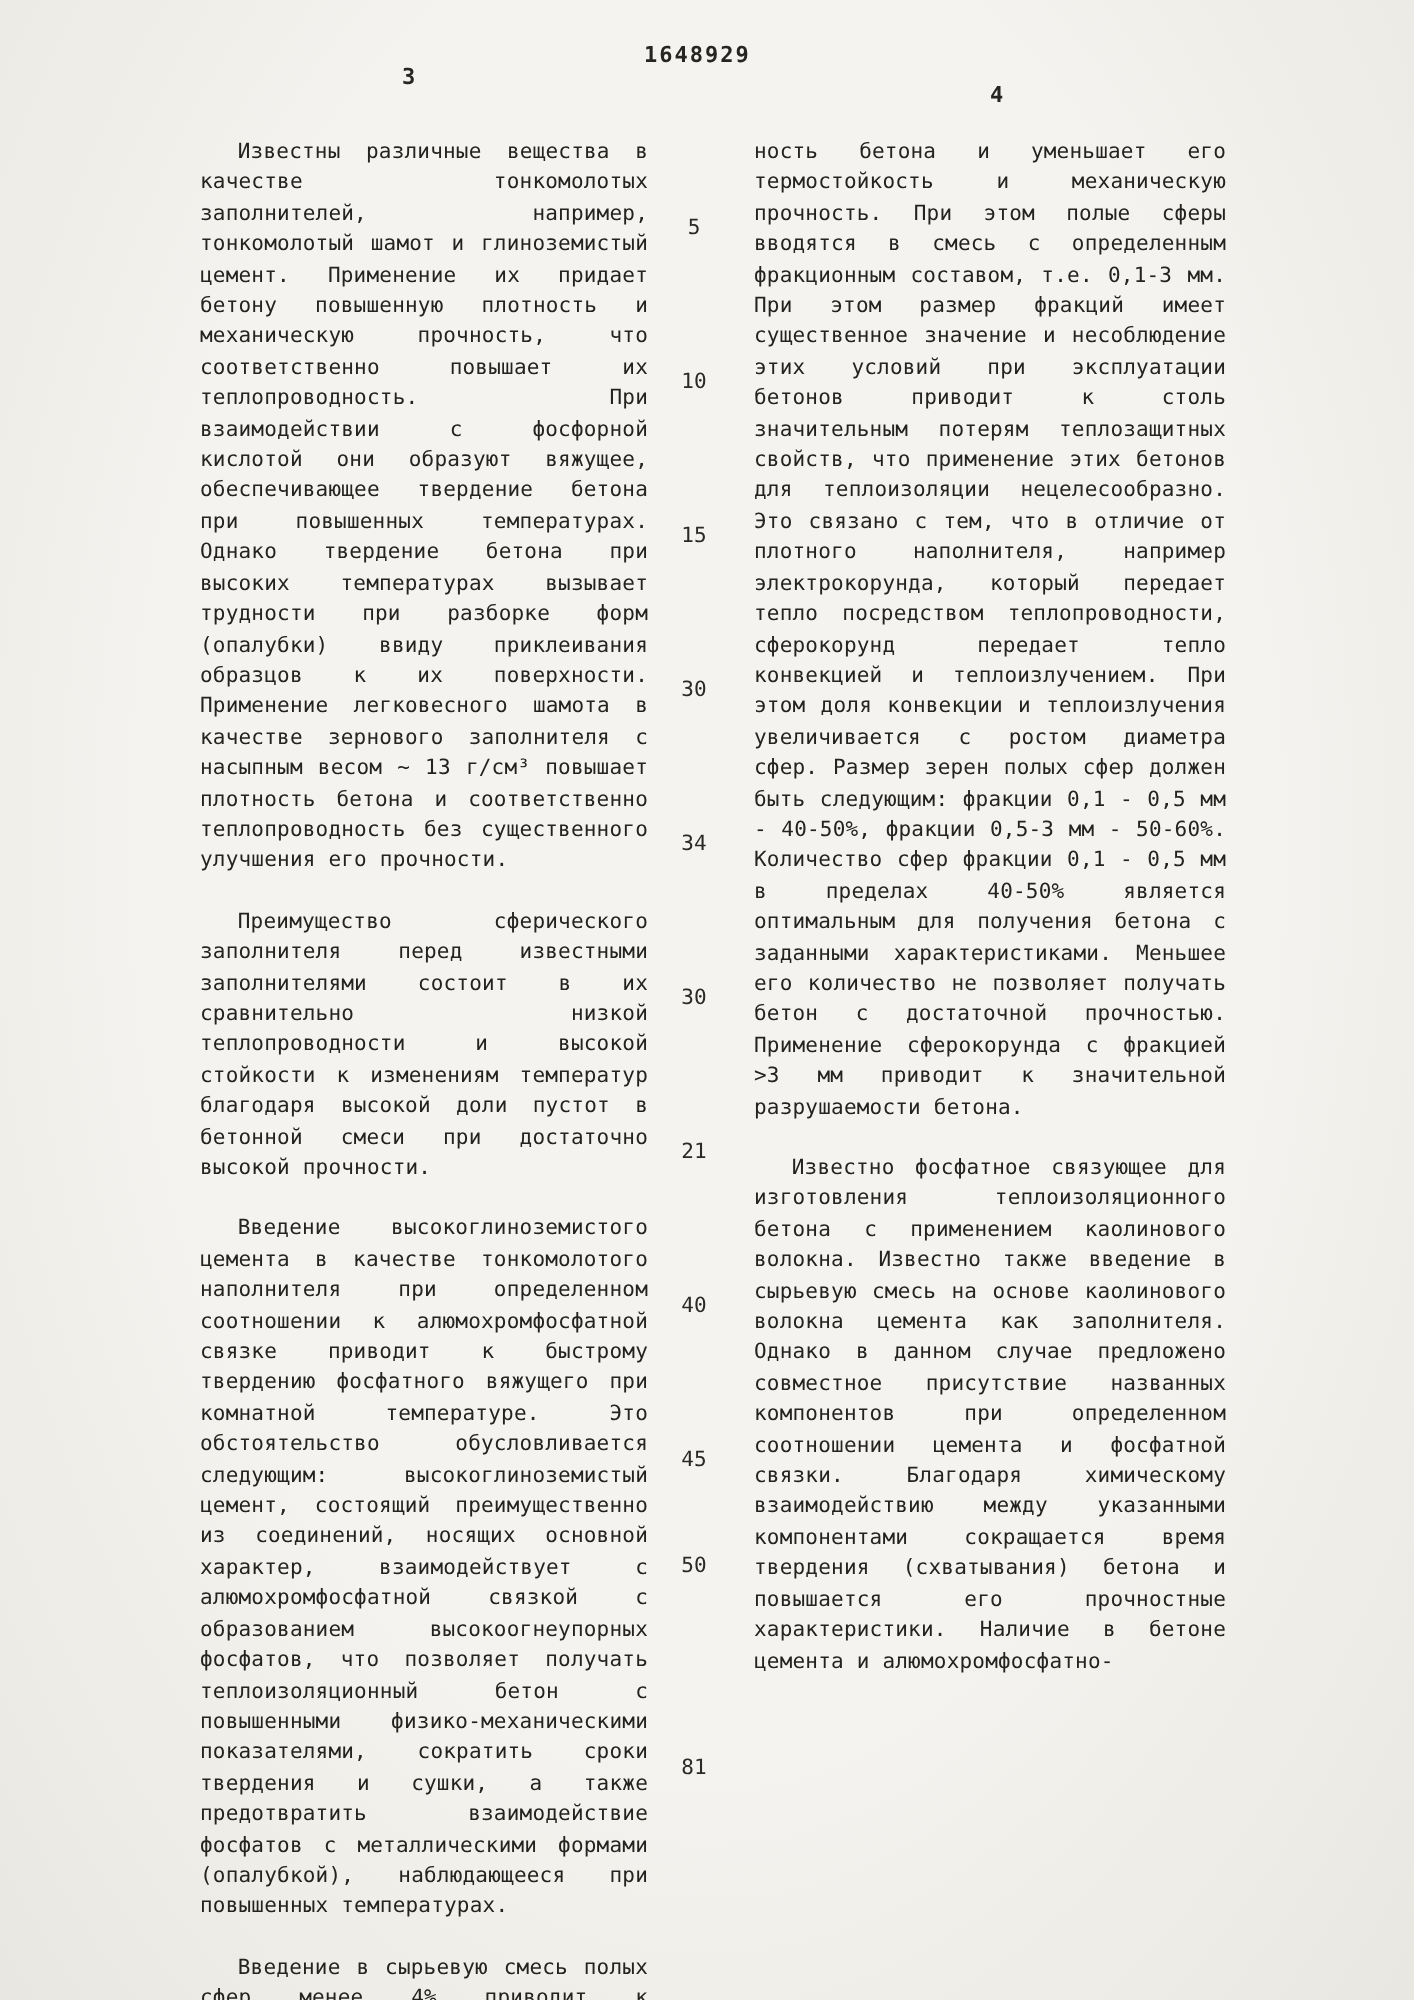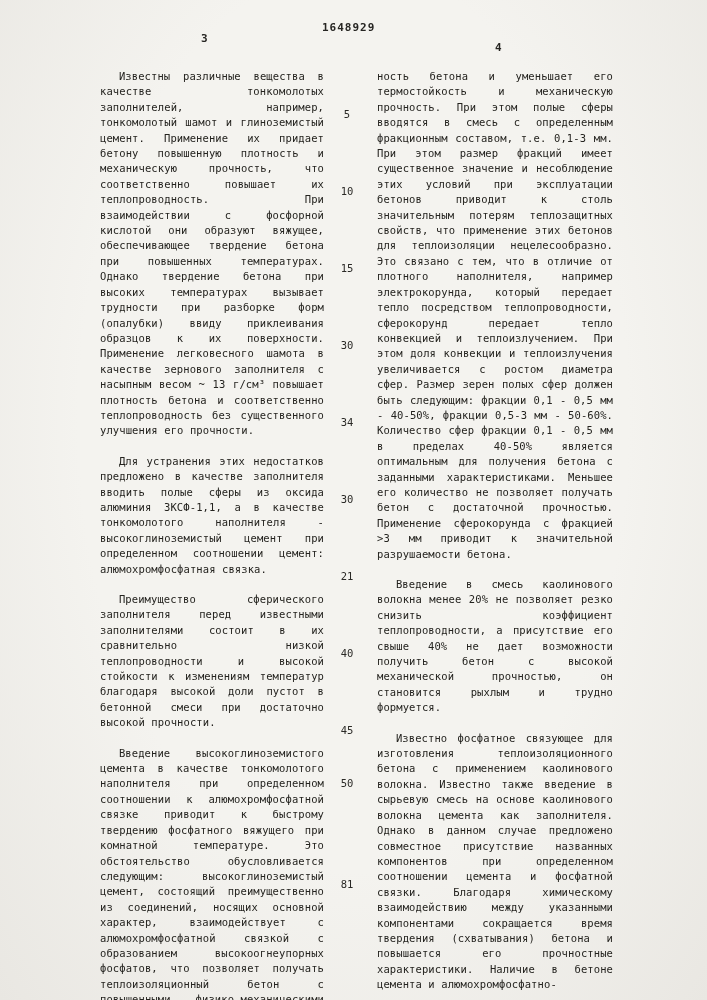--- a/index.html
+++ b/index.html
@@ -60,37 +60,35 @@
 <body>
 
 <div class="sheet">
 
   <span class="hdr-num page-left">3</span>
   <span class="hdr-num patent-number">1648929</span>
   <span class="hdr-num page-right">4</span>
 
   <div class="col col-left">
     <p>Известны различные вещества в качестве тонкомолотых заполнителей, например, тонкомолотый шамот и глиноземистый цемент. Применение их придает бетону повышенную плотность и механическую прочность, что соответственно повышает их теплопроводность. При взаимодействии с фосфорной кислотой они образуют вяжущее, обеспечивающее твердение бетона при повышенных температурах. Однако твердение бетона при высоких температурах вызывает трудности при разборке форм (опалубки) ввиду приклеивания образцов к их поверхности. Применение легковесного шамота в качестве зернового заполнителя с насыпным весом ~ 13 г/см³ повышает плотность бетона и соответственно теплопроводность без существенного улучшения его прочности.</p>
-    <p>Для устранения этих недостатков предложено в качестве заполнителя вводить полые сферы из оксида алюминия ЗКСФ-1,1, а в качестве тонкомолотого наполнителя - высокоглиноземистый цемент при определенном соотношении цемент: алюмохромфосфатная связка.</p>
     <p>Преимущество сферического заполнителя перед известными заполнителями состоит в их сравнительно низкой теплопроводности и высокой стойкости к изменениям температур благодаря высокой доли пустот в бетонной смеси при достаточно высокой прочности.</p>
     <p>Введение высокоглиноземистого цемента в качестве тонкомолотого наполнителя при определенном соотношении к алюмохромфосфатной связке приводит к быстрому твердению фосфатного вяжущего при комнатной температуре. Это обстоятельство обусловливается следующим: высокоглиноземистый цемент, состоящий преимущественно из соединений, носящих основной характер, взаимодействует с алюмохромфосфатной связкой с образованием высокоогнеупорных фосфатов, что позволяет получать теплоизоляционный бетон с повышенными физико-механическими показателями, сократить сроки твердения и сушки, а также предотвратить взаимодействие фосфатов с металлическими формами (опалубкой), наблюдающееся при повышенных температурах.</p>
     <p>Введение в сырьевую смесь полых сфер менее 4% приводит к термической усадке бетона при высокой температуре и повышению теплопроводности, наличие их более 20% увеличивает теплопровод-</p>
   </div>
 
   <span class="gutter-ln" style="top:108px">5</span>
   <span class="gutter-ln" style="top:185px">10</span>
   <span class="gutter-ln" style="top:262px">15</span>
   <span class="gutter-ln" style="top:339px">30</span>
   <span class="gutter-ln" style="top:416px">34</span>
   <span class="gutter-ln" style="top:493px">30</span>
   <span class="gutter-ln" style="top:570px">21</span>
   <span class="gutter-ln" style="top:647px">40</span>
   <span class="gutter-ln" style="top:724px">45</span>
   <span class="gutter-ln" style="top:777px">50</span>
   <span class="gutter-ln" style="top:878px">81</span>
 
   <div class="col col-right">
     <p class="no-indent">ность бетона и уменьшает его термостойкость и механическую прочность. При этом полые сферы вводятся в смесь с определенным фракционным составом, т.е. 0,1-3 мм. При этом размер фракций имеет существенное значение и несоблюдение этих условий при эксплуатации бетонов приводит к столь значительным потерям теплозащитных свойств, что применение этих бетонов для теплоизоляции нецелесообразно. Это связано с тем, что в отличие от плотного наполнителя, например электрокорунда, который передает тепло посредством теплопроводности, сферокорунд передает тепло конвекцией и теплоизлучением. При этом доля конвекции и теплоизлучения увеличивается с ростом диаметра сфер. Размер зерен полых сфер должен быть следующим: фракции 0,1 - 0,5 мм - 40-50%, фракции 0,5-3 мм - 50-60%. Количество сфер фракции 0,1 - 0,5 мм в пределах 40-50% является оптимальным для получения бетона с заданными характеристиками. Меньшее его количество не позволяет получать бетон с достаточной прочностью. Применение сферокорунда с фракцией &gt;3 мм приводит к значительной разрушаемости бетона.</p>
-    <p>Введение в смесь каолинового волокна менее 20% не позволяет резко снизить коэффициент теплопроводности, а присутствие его свыше 40% не дает возможности получить бетон с высокой механической прочностью, он становится рыхлым и трудно формуется.</p>
     <p>Известно фосфатное связующее для изготовления теплоизоляционного бетона с применением каолинового волокна. Известно также введение в сырьевую смесь на основе каолинового волокна цемента как заполнителя. Однако в данном случае предложено совместное присутствие названных компонентов при определенном соотношении цемента и фосфатной связки. Благодаря химическому взаимодействию между указанными компонентами сокращается время твердения (схватывания) бетона и повышается его прочностные характеристики. Наличие в бетоне цемента и алюмохромфосфатно-</p>
   </div>
 
 </div>
 
 </body></html>

